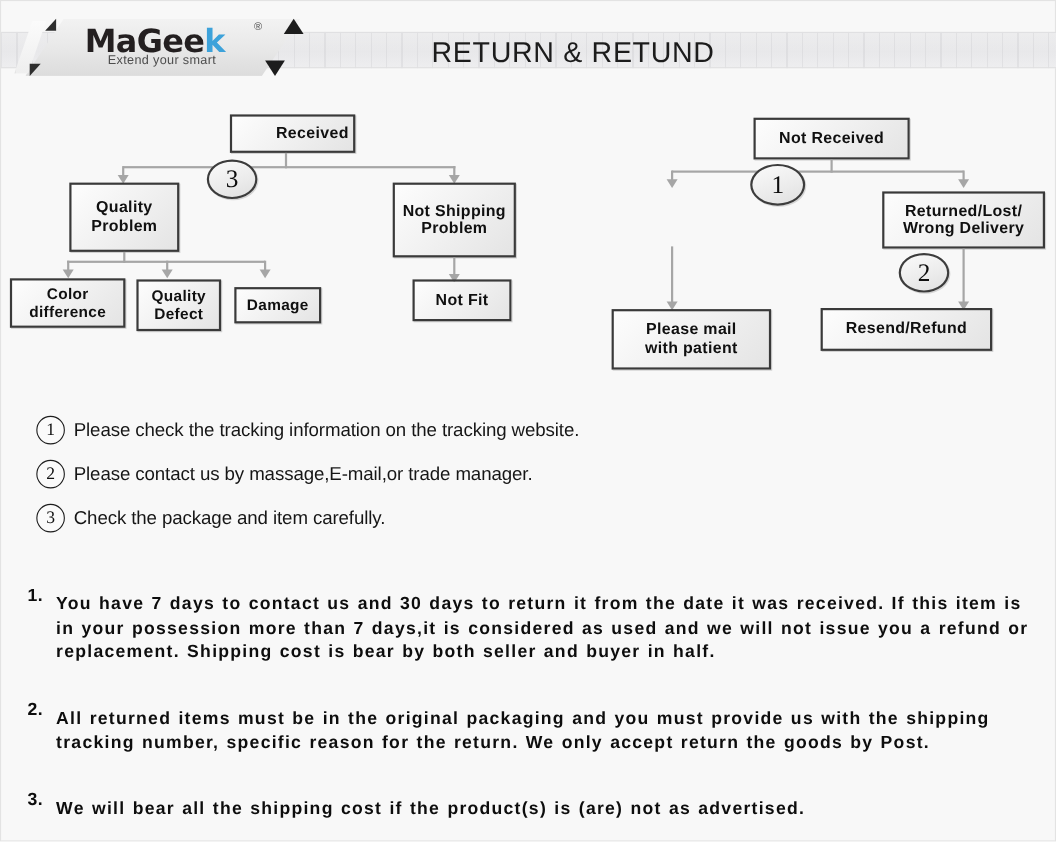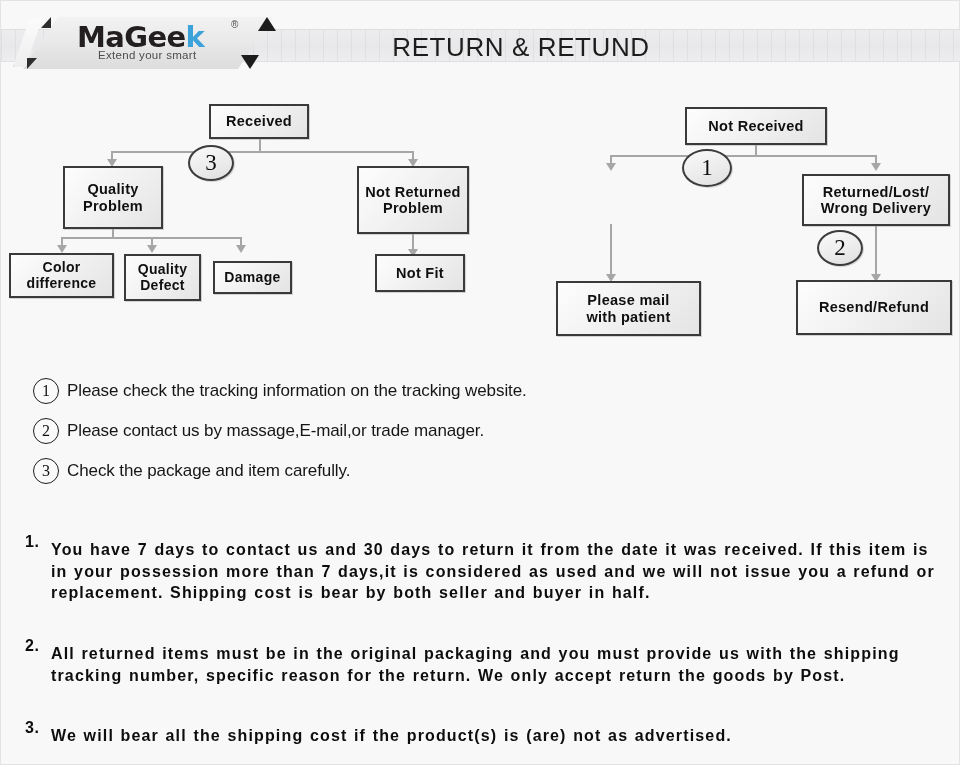--- a/index.html
+++ b/index.html
@@ -170,40 +170,40 @@
       <div id="logo-word"><span>MaGee</span><span class="k-blue">k</span></div>
       <div id="logo-reg">®</div>
       <div id="logo-tag">Extend your smart</div>
     </div>
 
     <div id="page-title">RETURN &amp; RETUND</div>
   </div>
 
   <div id="flow">
 
-    <div class="fbox" style="left:208px;top:33px;width:100px;height:35px;">
+    <div class="fbox" style="left:208px;top:33px;width:114px;height:35px;justify-content:flex-end;">
       <span>Received</span>
     </div>
 
     <div class="ln lnv" style="left:258px;top:68px;height:14px;"></div>
     <div class="ln lnh" style="left:111px;top:80px;width:302px;"></div>
     <div class="ln lnv" style="left:110px;top:80px;height:10px;"></div>
     <div class="arw" style="left:106px;top:88px;"></div>
     <div class="ln lnv" style="left:411px;top:80px;height:10px;"></div>
     <div class="arw" style="left:407px;top:88px;"></div>
 
     <div class="fcircle" style="left:187px;top:74px;width:46px;height:36px;">3</div>
 
     <div class="fbox" style="left:62px;top:95px;width:100px;height:63px;flex-direction:column;">
       <span>Quality</span>
       <span>Problem</span>
     </div>
 
     <div class="fbox" style="left:356px;top:95px;width:112px;height:68px;flex-direction:column;">
-      <span>Not Returned</span>
+      <span>Not Shipping</span>
       <span>Problem</span>
     </div>
 
     <div class="ln lnv" style="left:111px;top:158px;height:10px;"></div>
     <div class="ln lnh" style="left:60px;top:166px;width:180px;"></div>
     <div class="ln lnv" style="left:60px;top:166px;height:10px;"></div>
     <div class="arw" style="left:56px;top:174px;"></div>
     <div class="ln lnv" style="left:150px;top:166px;height:10px;"></div>
     <div class="arw" style="left:146px;top:174px;"></div>
     <div class="ln lnv" style="left:239px;top:166px;height:10px;"></div>
@@ -250,21 +250,21 @@
     <div class="arw" style="left:605px;top:203px;"></div>
     <div class="fbox" style="left:555px;top:210px;width:145px;height:55px;flex-direction:column;">
       <span>Please mail</span>
       <span>with patient</span>
     </div>
 
     <div class="fcircle" style="left:816px;top:159px;width:46px;height:36px;">2</div>
 
     <div class="ln lnv" style="left:874px;top:155px;height:50px;"></div>
     <div class="arw" style="left:870px;top:203px;"></div>
-    <div class="fbox" style="left:795px;top:209px;width:156px;height:55px;">
+    <div class="fbox" style="left:745px;top:209px;width:156px;height:39px;">
       <span>Resend/Refund</span>
     </div>
   </div>
 
   <div id="legend">
     <div class="lg-row" style="top:8px;">
       <div class="lg-num">1</div>
       <div class="lg-txt">Please check the tracking information on the tracking website.</div>
     </div>
     <div class="lg-row" style="top:48px;">

